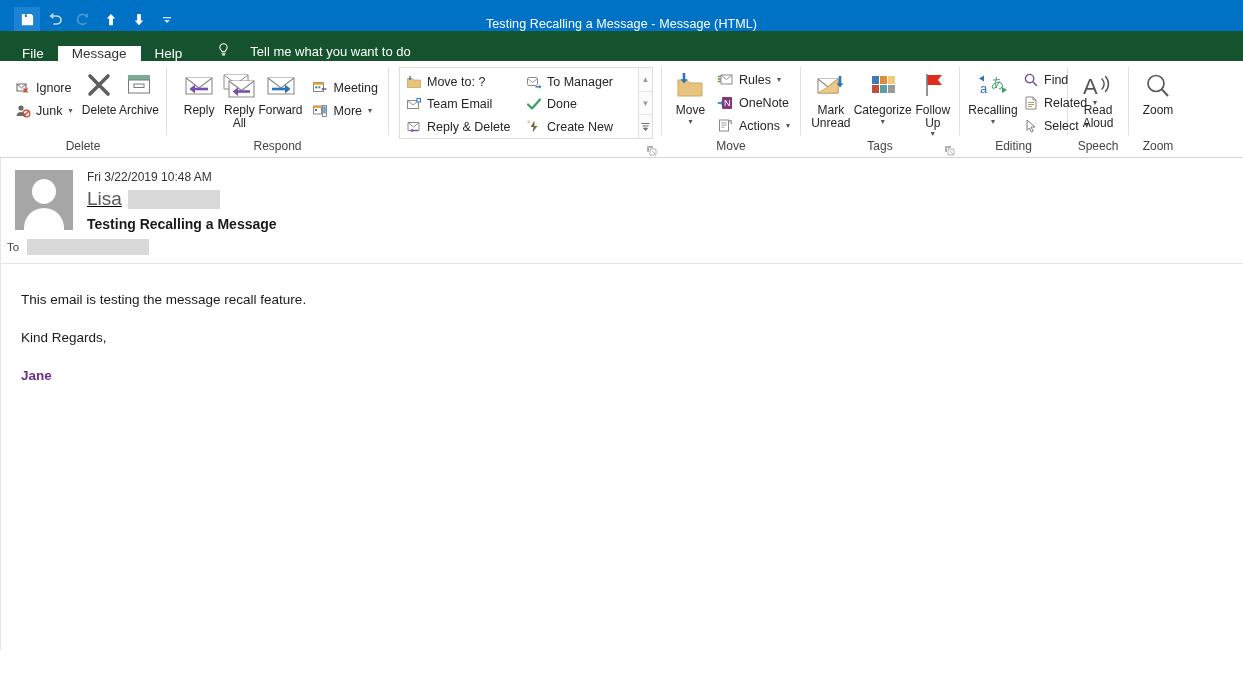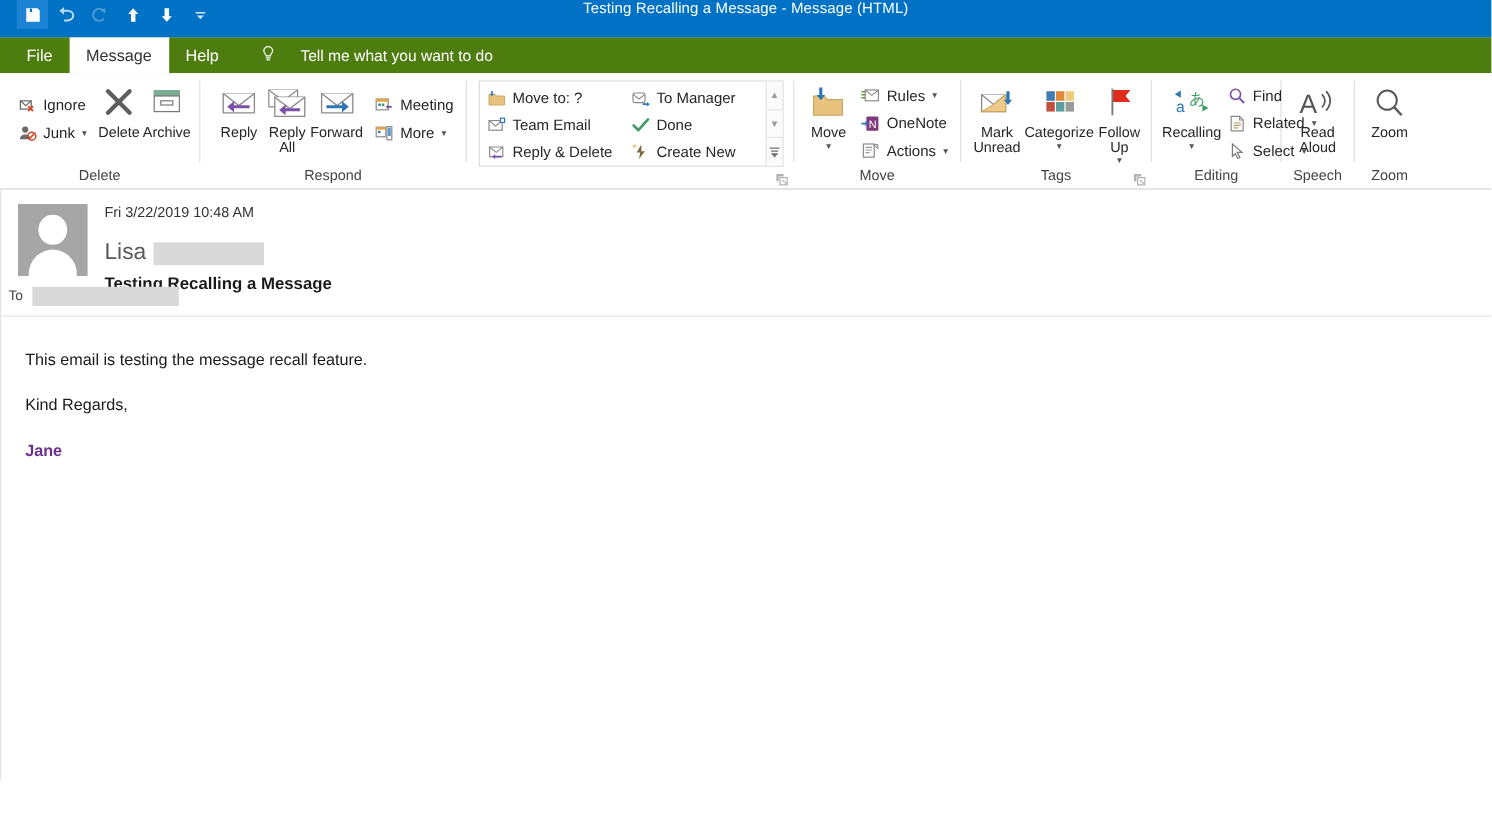--- a/index.html
+++ b/index.html
@@ -15,21 +15,21 @@
     -webkit-font-smoothing: antialiased;
   }
 
   
   .titlebar {
     position: relative;
     height: 31px;
     background: #0f6cbd;
     background: #0072c6;
     display: flex;
-    align-items: flex-start;
+    align-items: flex-end;
   }
   .qat {
     display: flex;
     align-items: center;
     padding-left: 14px;
     gap: 2px;
   }
   .qat-btn {
     width: 26px;
     height: 24px;
@@ -232,21 +232,22 @@
     width: 40px; height: 30px;
     border-radius: 20px 20px 0 0;
     background: #ffffff;
     left: 9px; top: 38px;
   }
   .hdr-right { padding-left: 14px; padding-top: 2px; }
   .hdr-date { font-size: 12px; color: #333333; }
   .hdr-from {
     display: flex;
     align-items: center;
-    margin-top: 16px;
+    margin-top: 4px;
+    text-decoration: underline;
   }
   .hdr-from .name {
     font-size: 19px;
     color: #595959;
     font-weight: 400;
   }
   .redact {
     background: #d9d9d9;
     display: inline-block;
   }
@@ -315,21 +316,21 @@
     <div class="qat-btn">
       <svg width="14" height="14" viewBox="0 0 14 14">
           <rect x="3" y="5" width="8" height="1.3" fill="#cfe3f3"></rect>
           <path d="M4 8h6l-3 3z" fill="#cfe3f3"></path>
         </svg>
     </div>
   </div>
   <div class="window-title">Testing Recalling a Message  -  Message (HTML)</div>
 </div>
 
-<div class="tabstrip" style="background: #4d7c0f;">
+<div class="tabstrip" style="background: #14532d; align-items: flex-end;">
   <div class="tab">File</div>
   <div class="tab active">Message</div>
   <div class="tab">Help</div>
   <div class="tellme">
     <span>
       <svg width="15" height="16" viewBox="0 0 16 16">
           <path d="M8 1.4c2.2 0 3.9 1.7 3.9 3.8 0 1.5-.8 2.3-1.5 3.1-.4.5-.6.9-.6 1.4H6.2c0-.5-.2-.9-.6-1.4-.7-.8-1.5-1.6-1.5-3.1 0-2.1 1.7-3.8 3.9-3.8z" fill="none" stroke="#fff" stroke-width="1.1"></path>
           <path d="M6.3 11.4h3.4M6.8 13.2h2.4" stroke="#fff" stroke-width="1.1" stroke-linecap="round"></path>
         </svg>
     </span>

